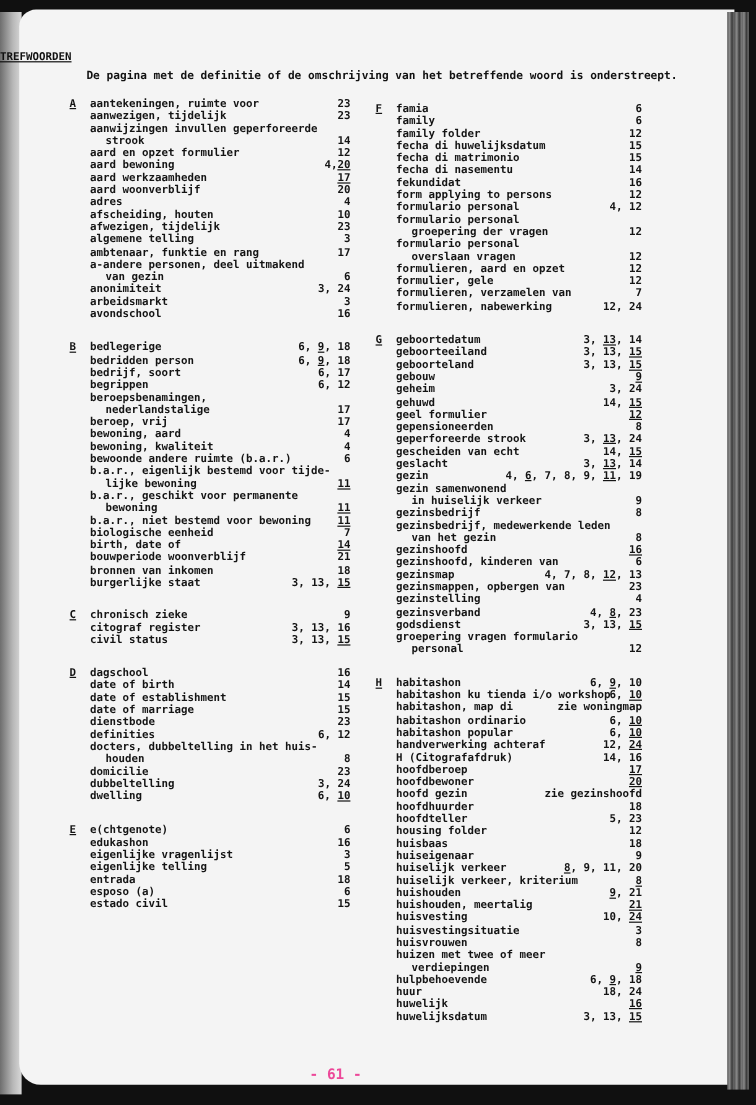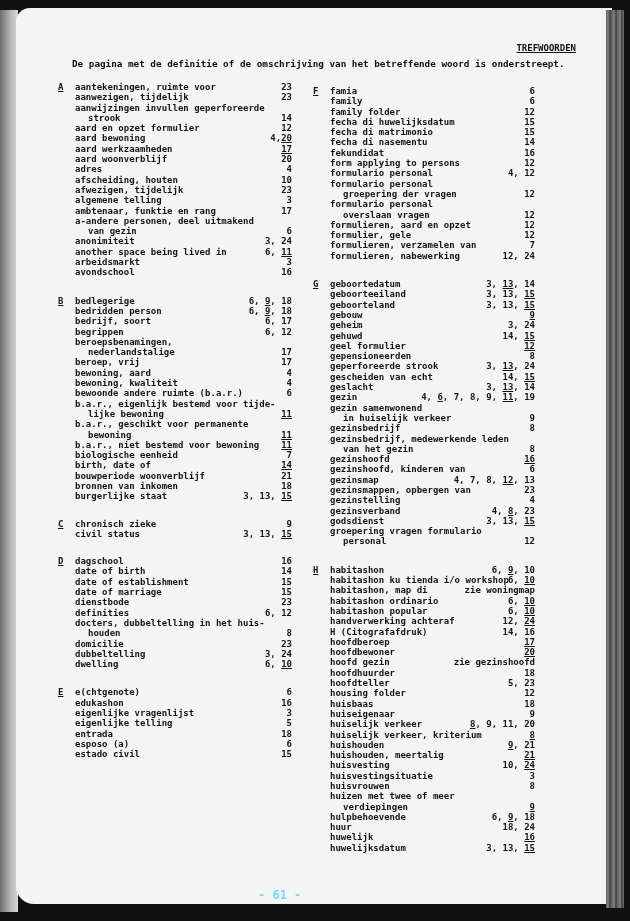--- a/index.html
+++ b/index.html
@@ -16,21 +16,21 @@
     position: absolute; left: 16px; top: 8px; width: 596px; height: 896px;
     background: #f4f4f4;
     border-top-left-radius: 14px;
     border-bottom-left-radius: 18px;
   }
   .page-edge {
     position: absolute; left: 606px; top: 10px; width: 18px; height: 898px;
     background: repeating-linear-gradient(to right, #5a5a5a 0, #8a8a8a 2px, #3a3a3a 4px, #777 6px);
   }
   .title {
-    position: absolute; left: 0; top: 43px; width: 576px; text-align: right;
+    position: absolute; left: 0; top: 43px; width: 576px; text-align: left;
     font-size: 9px; color: #111; font-weight: bold;
   }
   .title span { text-decoration: underline; }
   .subtitle {
     position: absolute; left: 72px; top: 58px;
     font-size: 9.3px; color: #111; font-weight: bold; white-space: nowrap;
   }
   .col { position: absolute; font-size: 9px; color: #141414; font-weight: bold; }
   .col.left { left: 58px; width: 234px; }
   .col.right { left: 313px; width: 222px; }
@@ -41,21 +41,21 @@
   }
   .entry {
     position: relative; height: 10.3px; line-height: 10.3px; white-space: nowrap;
     padding-left: 17px;
   }
   .entry.indent { padding-left: 30px; }
   .term { display: inline-block; }
   .pages { position: absolute; right: 0; top: 0; text-align: right; }
   .pages u { text-decoration: underline; text-decoration-thickness: 1px; }
   .footer {
-    position: absolute; left: 258px; top: 888px; font-size: 12px; font-weight: bold; color: #7dd3fc;
+    position: absolute; left: 258px; top: 888px; font-size: 12px; font-weight: bold; color: #ec4899;
   }
 </style>
 </head>
 <body>
 
 <div class="binding"></div>
 <div class="page"></div>
 <div class="page-edge"></div>
 
 <div class="title"><span>TREFWOORDEN</span></div>
@@ -73,21 +73,20 @@
       <div class="entry"><span class="term">aard werkzaamheden</span><span class="pages"><u>17</u></span></div>
       <div class="entry"><span class="term">aard woonverblijf</span><span class="pages">20</span></div>
       <div class="entry"><span class="term">adres</span><span class="pages">4</span></div>
       <div class="entry"><span class="term">afscheiding, houten</span><span class="pages">10</span></div>
       <div class="entry"><span class="term">afwezigen, tijdelijk</span><span class="pages">23</span></div>
       <div class="entry"><span class="term">algemene telling</span><span class="pages">3</span></div>
       <div class="entry"><span class="term">ambtenaar, funktie en rang</span><span class="pages">17</span></div>
       <div class="entry"><span class="term">a-andere personen, deel uitmakend</span><span class="pages"></span></div>
       <div class="entry indent"><span class="term">van gezin</span><span class="pages">6</span></div>
       <div class="entry"><span class="term">anonimiteit</span><span class="pages">3, 24</span></div>
-      <div class="entry"><span class="term">another space being lived in</span><span class="pages">6, <u>11</u></span></div>
       <div class="entry"><span class="term">arbeidsmarkt</span><span class="pages">3</span></div>
       <div class="entry"><span class="term">avondschool</span><span class="pages">16</span></div>
     </div>
     <div class="section" style="margin-top: 18px;">
       <span class="letter">B</span>
       <div class="entry"><span class="term">bedlegerige</span><span class="pages">6, <u>9</u>, 18</span></div>
       <div class="entry"><span class="term">bedridden person</span><span class="pages">6, <u>9</u>, 18</span></div>
       <div class="entry"><span class="term">bedrijf, soort</span><span class="pages">6, 17</span></div>
       <div class="entry"><span class="term">begrippen</span><span class="pages">6, 12</span></div>
       <div class="entry"><span class="term">beroepsbenamingen,</span><span class="pages"></span></div>
@@ -103,20 +102,21 @@
       <div class="entry"><span class="term">b.a.r., niet bestemd voor bewoning</span><span class="pages"><u>11</u></span></div>
       <div class="entry"><span class="term">biologische eenheid</span><span class="pages">7</span></div>
       <div class="entry"><span class="term">birth, date of</span><span class="pages"><u>14</u></span></div>
       <div class="entry"><span class="term">bouwperiode woonverblijf</span><span class="pages">21</span></div>
       <div class="entry"><span class="term">bronnen van inkomen</span><span class="pages">18</span></div>
       <div class="entry"><span class="term">burgerlijke staat</span><span class="pages">3, 13, <u>15</u></span></div>
     </div>
     <div class="section" style="margin-top: 17px;">
       <span class="letter">C</span>
       <div class="entry"><span class="term">chronisch zieke</span><span class="pages">9</span></div>
+      <div class="entry"><span class="term">citograf register</span><span class="pages">3, 13, 16</span></div>
       <div class="entry"><span class="term">civil status</span><span class="pages">3, 13, <u>15</u></span></div>
     </div>
     <div class="section" style="margin-top: 17px;">
       <span class="letter">D</span>
       <div class="entry"><span class="term">dagschool</span><span class="pages">16</span></div>
       <div class="entry"><span class="term">date of birth</span><span class="pages">14</span></div>
       <div class="entry"><span class="term">date of establishment</span><span class="pages">15</span></div>
       <div class="entry"><span class="term">date of marriage</span><span class="pages">15</span></div>
       <div class="entry"><span class="term">dienstbode</span><span class="pages">23</span></div>
       <div class="entry"><span class="term">definities</span><span class="pages">6, 12</span></div>

